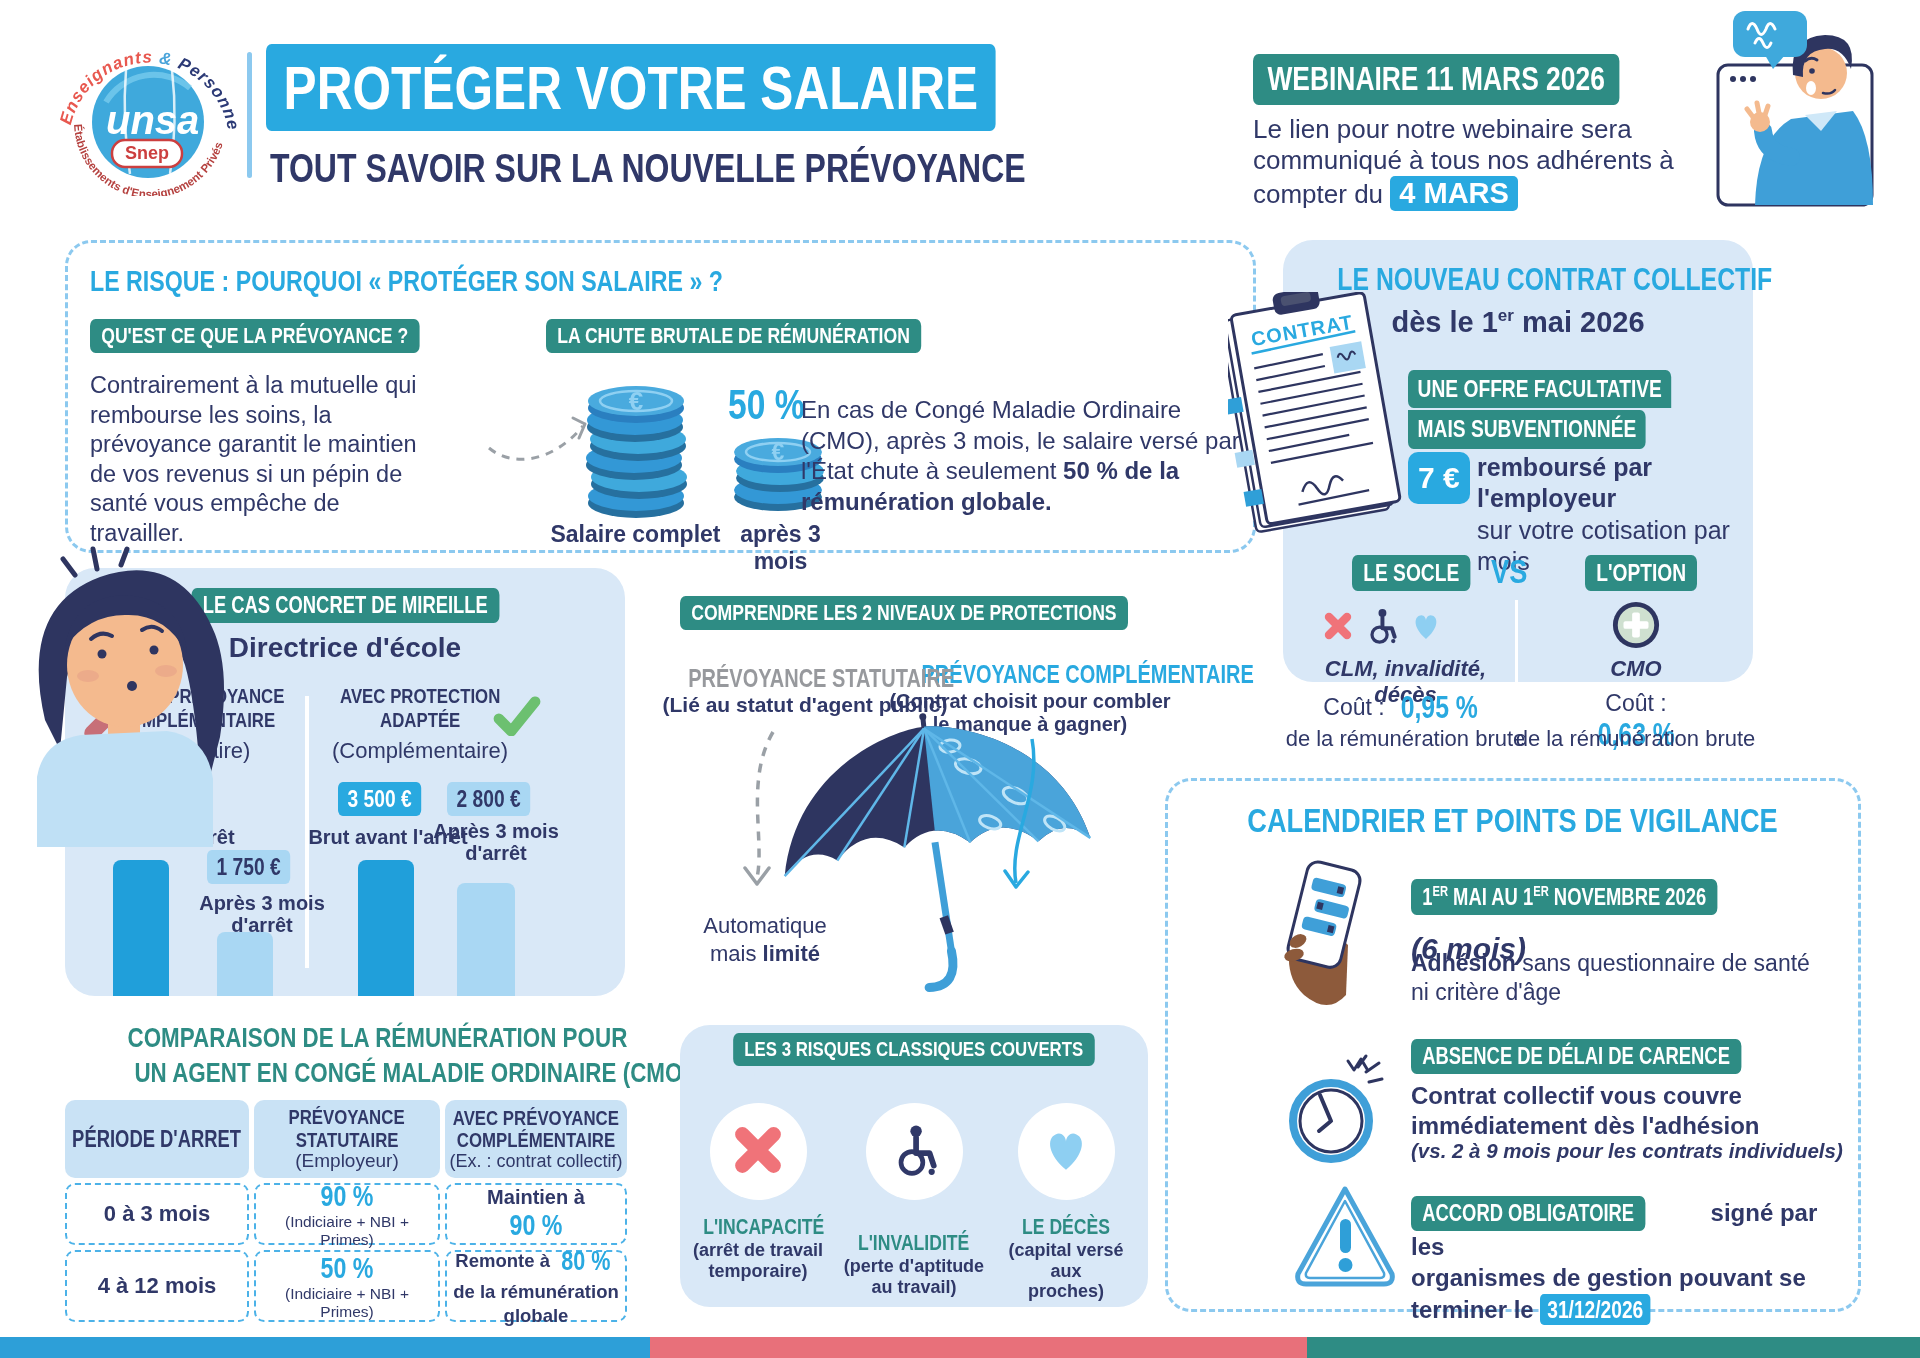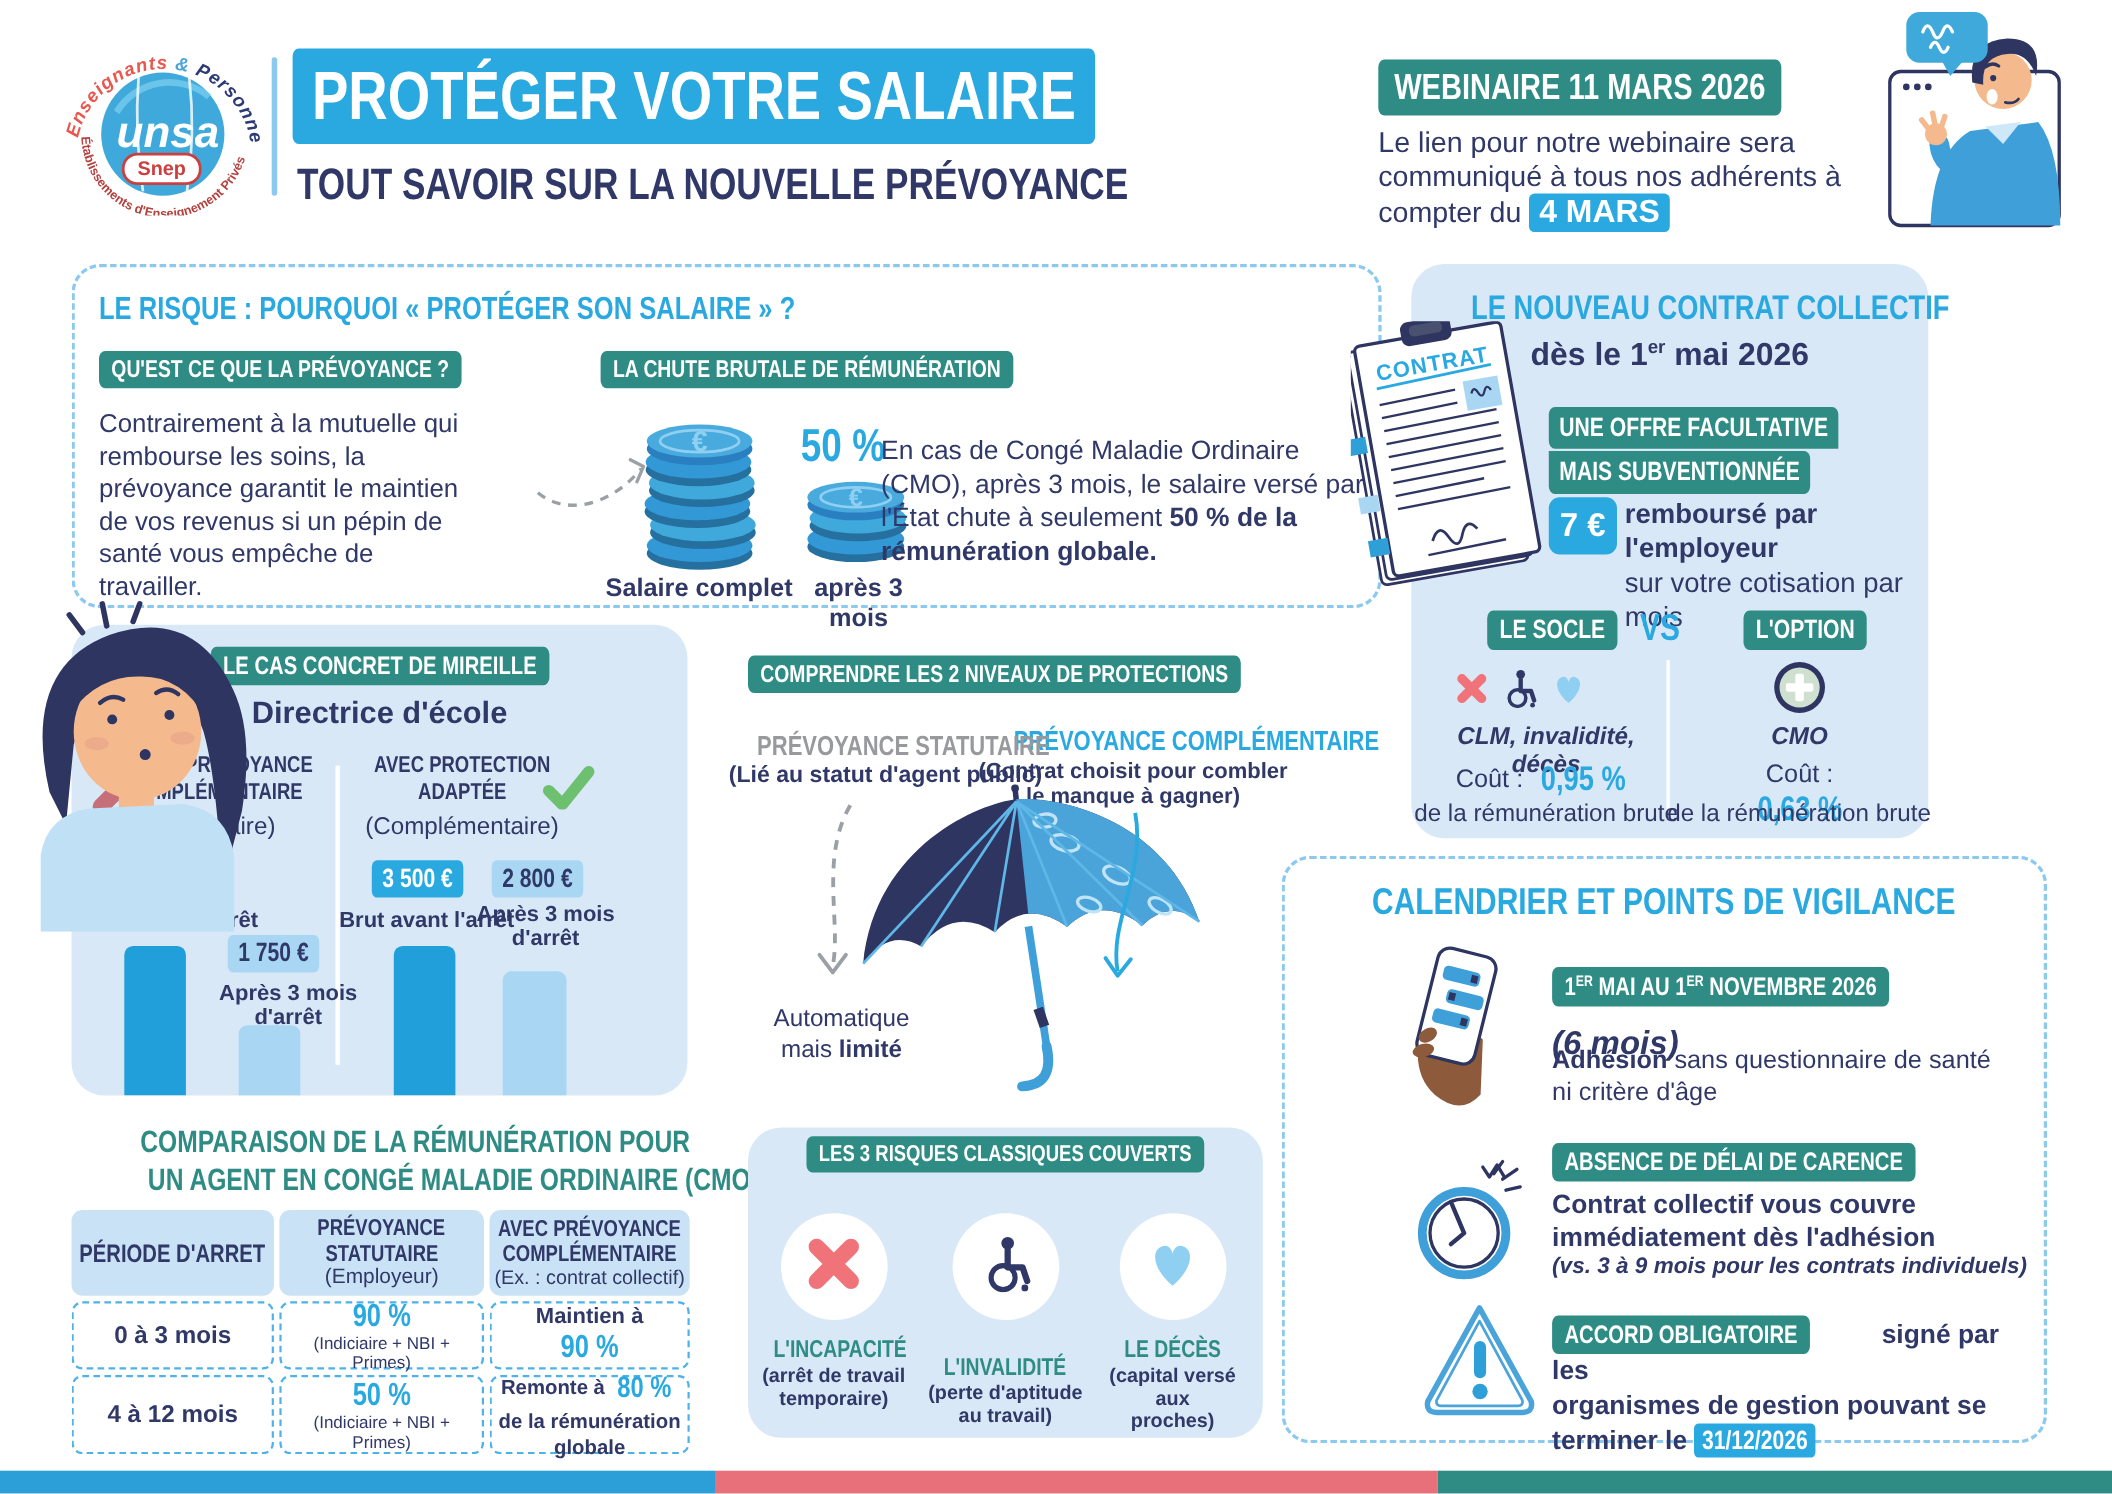--- a/index.html
+++ b/index.html
@@ -399,21 +399,21 @@
           <svg width="52" height="52" viewBox="0 0 50 50">
               <path d="M25,44 C8,30 6,14 15,10 C21,7 25,13 25,17 C25,13 29,7 35,10 C44,14 42,30 25,44 Z" fill="#8ecff2"></path>
             </svg>
         </span>
       </div>
       <div style="margin-top:14px;"><span class="cxC b teal-t" style="font-size:22px;">LE DÉCÈS</span></div>
       <div class="b" style="font-size:18px;line-height:1.15;"><span>(capital versé aux</span><br><span>proches)</span></div>
     </div>
   </div>
 
-  <div class="abs panel" style="left:1283px;top:240px;width:470px;height:522px;">
+  <div class="abs panel" style="left:1283px;top:240px;width:470px;height:442px;">
     <div class="abs ctr" style="left:0;top:22px;width:100%;">
       <span class="cxC b accent" style="font-size:31px;">LE NOUVEAU CONTRAT COLLECTIF</span>
     </div>
     <div class="abs ctr b" style="left:0;top:66px;width:100%;font-size:29px;">
       <span>dès le 1</span><sup style="font-size:17px;">er</sup><span> mai 2026</span>
     </div>
 
     <div class="abs" style="left:125px;top:130px;line-height:1.22;">
       <span class="tbadge cx" style="font-size:24px;padding:5px 12px;border-radius:7px 7px 0 7px;">UNE OFFRE FACULTATIVE</span><br>
       <span class="tbadge cx" style="font-size:24px;padding:5px 12px;margin-top:2px;border-radius:0 7px 7px 7px;">MAIS SUBVENTIONNÉE</span>
@@ -545,21 +545,21 @@
         <path d="M45,68 L34,42 M45,68 L33,78" stroke="#2e3560" stroke-width="4" stroke-linecap="round"></path>
       </svg>
     </div>
     <div class="abs" style="left:243px;top:258px;">
       <span class="tbadge cx" style="font-size:23px;">ABSENCE DE DÉLAI DE CARENCE</span>
     </div>
     <div class="abs b" style="left:243px;top:300px;font-size:24px;line-height:1.25;">
       <span>Contrat collectif vous couvre</span><br>
       <span>immédiatement dès l'adhésion</span>
     </div>
-    <div class="abs b i nw" style="left:243px;top:358px;font-size:20.5px;">(vs. 3 à 9 mois pour les contrats individuels)</div>
+    <div class="abs b i nw" style="left:243px;top:358px;font-size:20.5px;">(vs. 2 à 9 mois pour les contrats individuels)</div>
 
     <div class="abs" style="left:122px;top:400px;">
       <svg width="110" height="112" viewBox="0 0 110 112">
         <path d="M55,8 L102,93 Q104,103 94,103 L16,103 Q6,103 8,93 Z" fill="#ffffff" stroke="#4aa4da" stroke-width="5" stroke-linejoin="round"></path>
         <path d="M55,20 L94,92 Q95,97 90,97 L20,97 Q15,97 16,92 Z" fill="none" stroke="#4aa4da" stroke-width="2.5" stroke-linejoin="round"></path>
         <rect x="50" y="38" width="11" height="34" rx="5.5" fill="#2f9fd8"></rect>
         <circle cx="55.5" cy="84" r="7" fill="#2f9fd8"></circle>
       </svg>
     </div>
     <div class="abs" style="left:243px;top:415px;width:430px;font-size:24px;line-height:1.3;">

